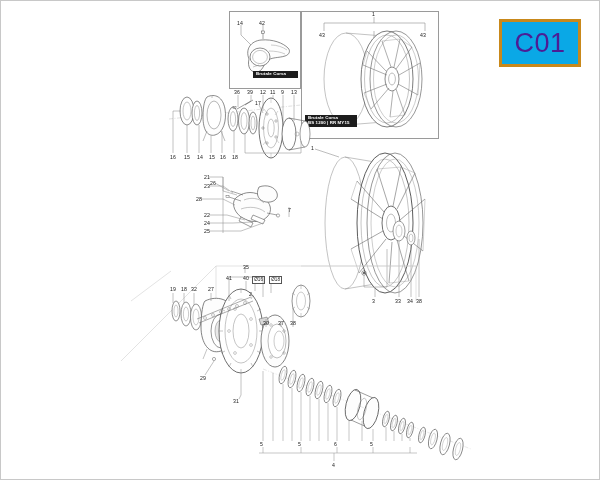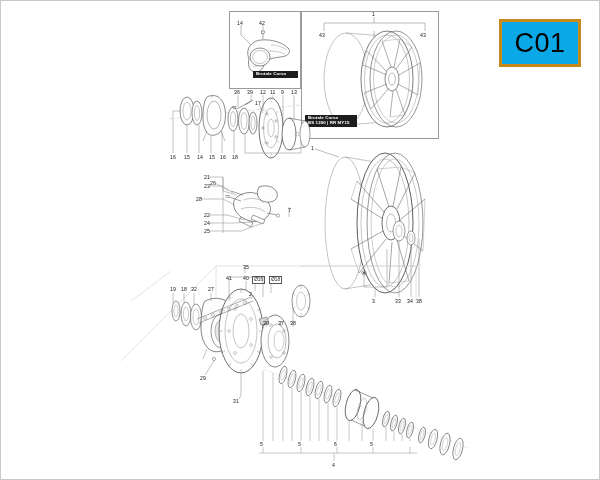--- a/index.html
+++ b/index.html
@@ -18,21 +18,21 @@
   }
   
   #badge{
     position:absolute;
     left:498px;top:18px;
     width:82px;height:48px;
     background:#0aa8e6;
     border:3px solid #c8881a;
     box-sizing:border-box;
     display:flex;align-items:center;justify-content:center;
-    color:#000000;
+    color:#4c1d95;
     font-size:27px;
     letter-spacing:0.5px;
   }
   
   .inset{
     position:absolute;
     background:#ffffff;
     border:1px solid #9a9a9a;
     box-sizing:border-box;
   }

